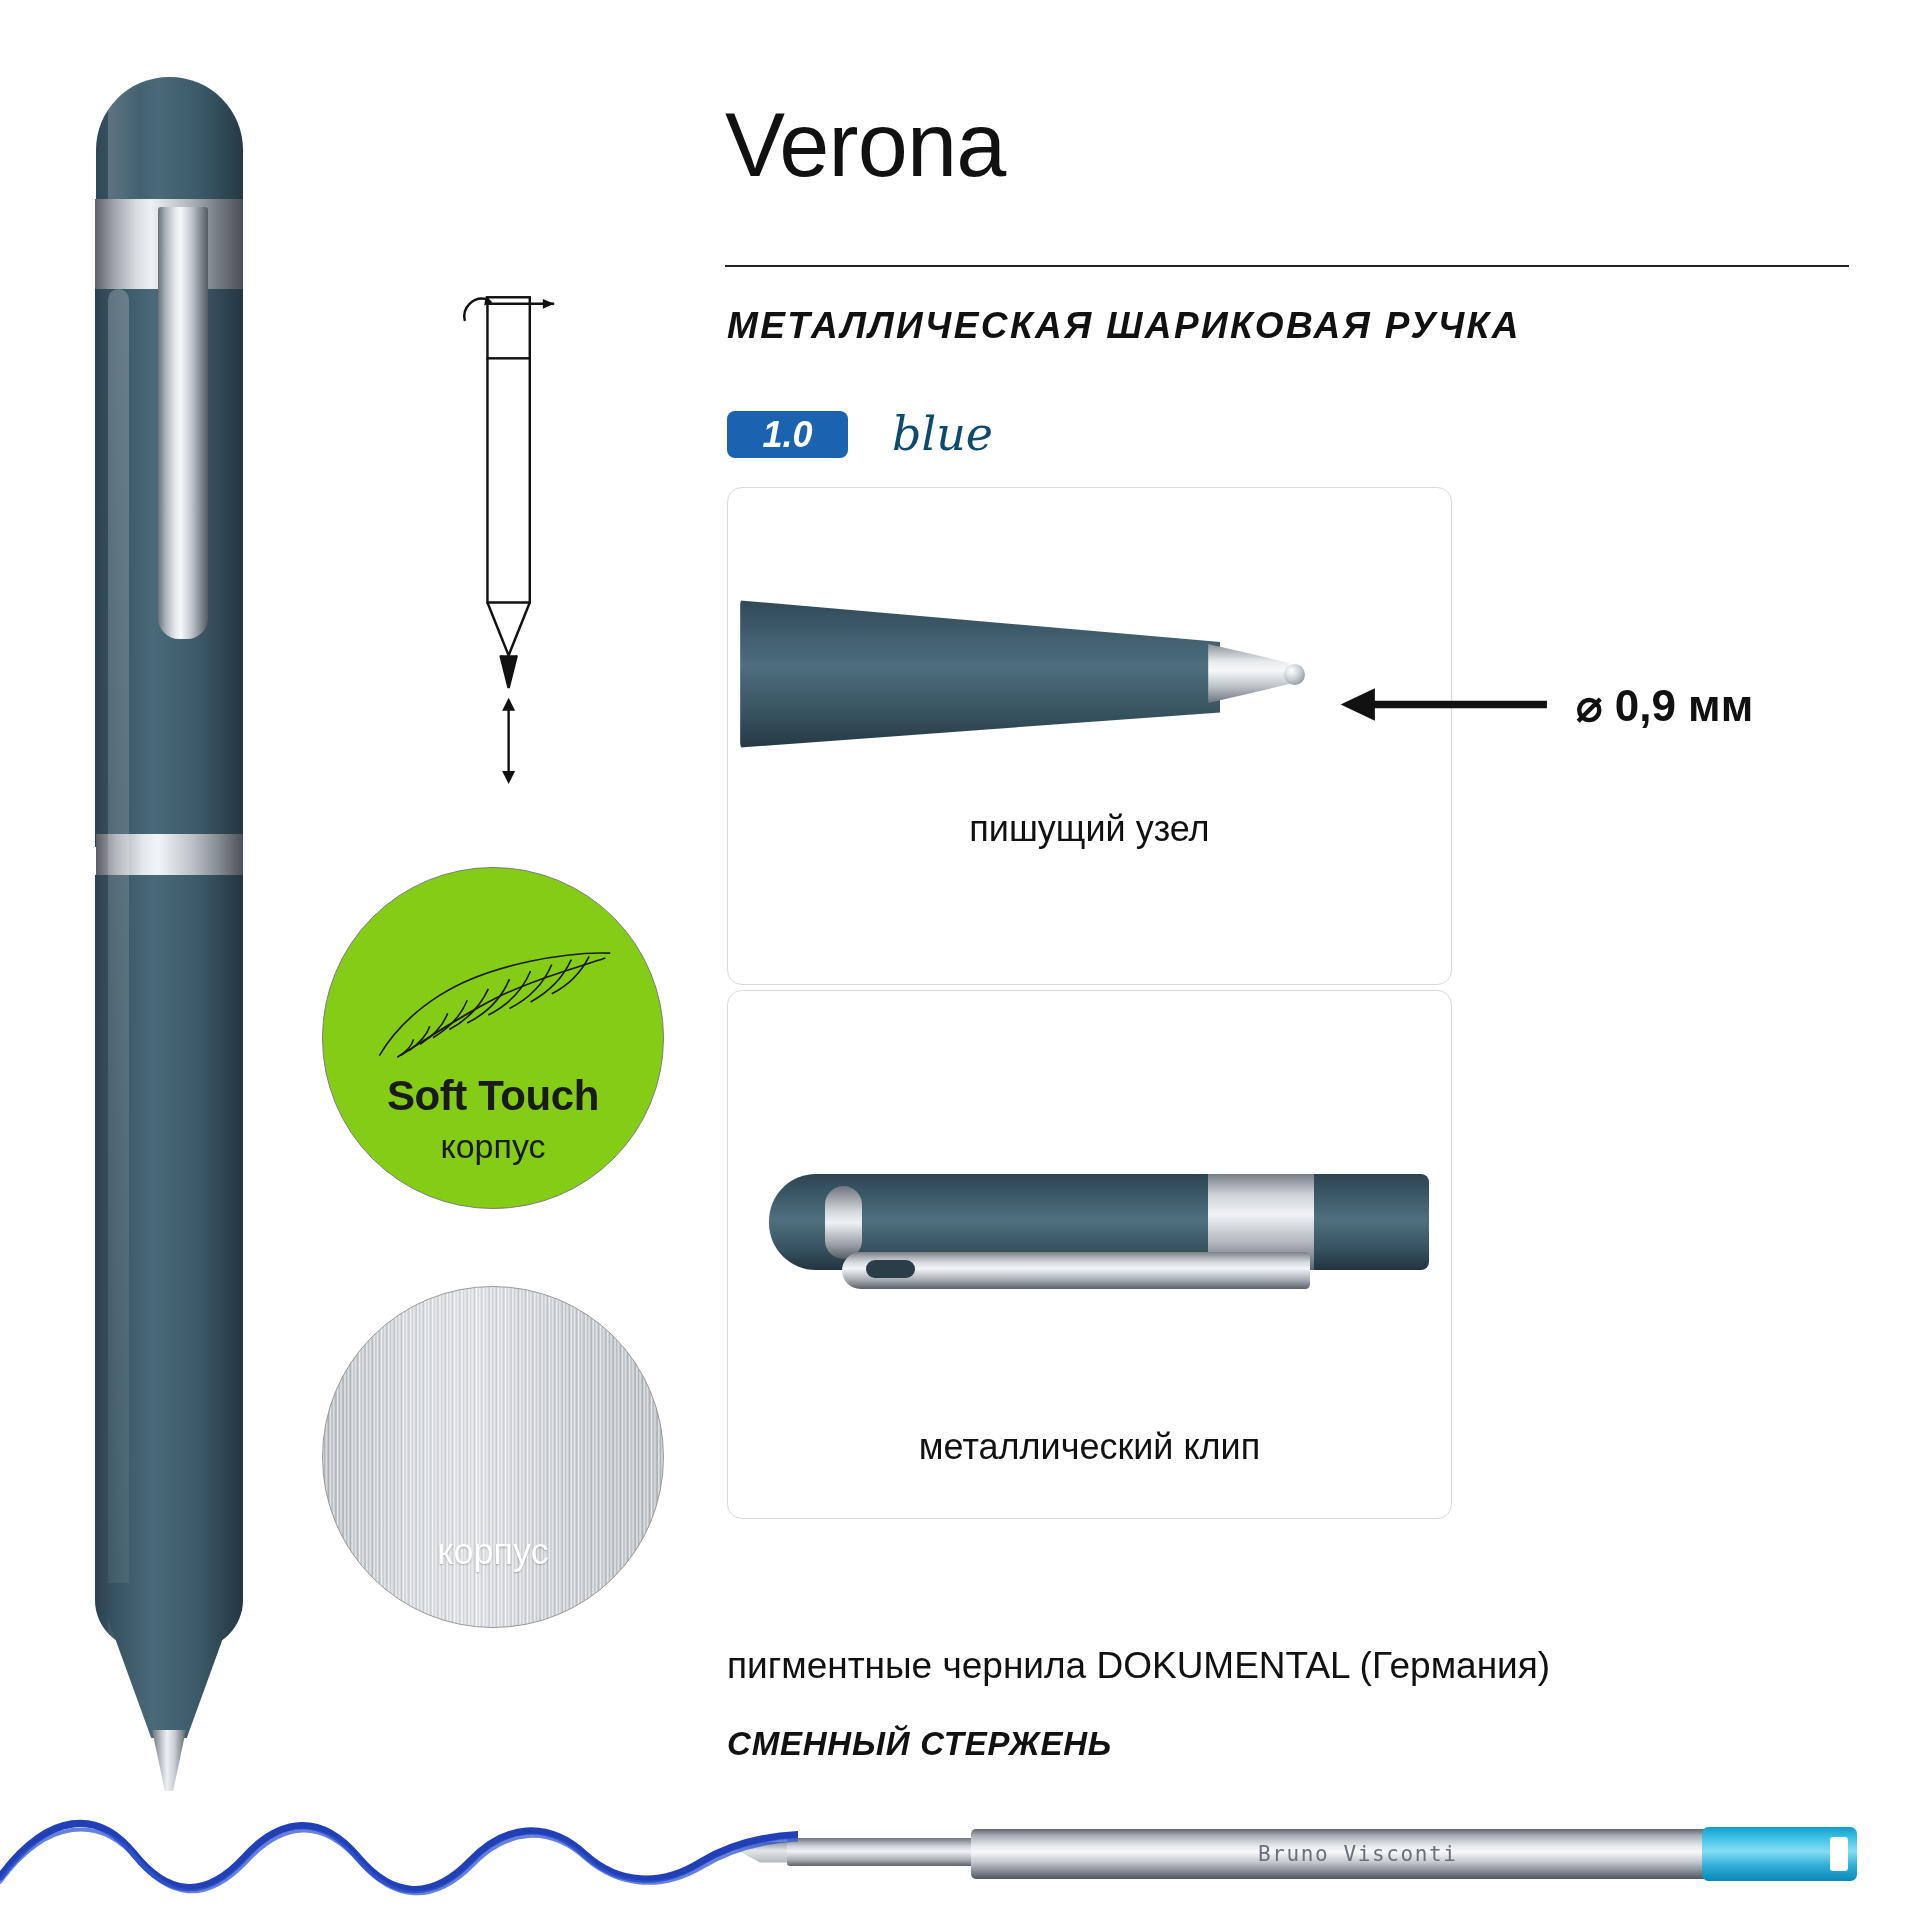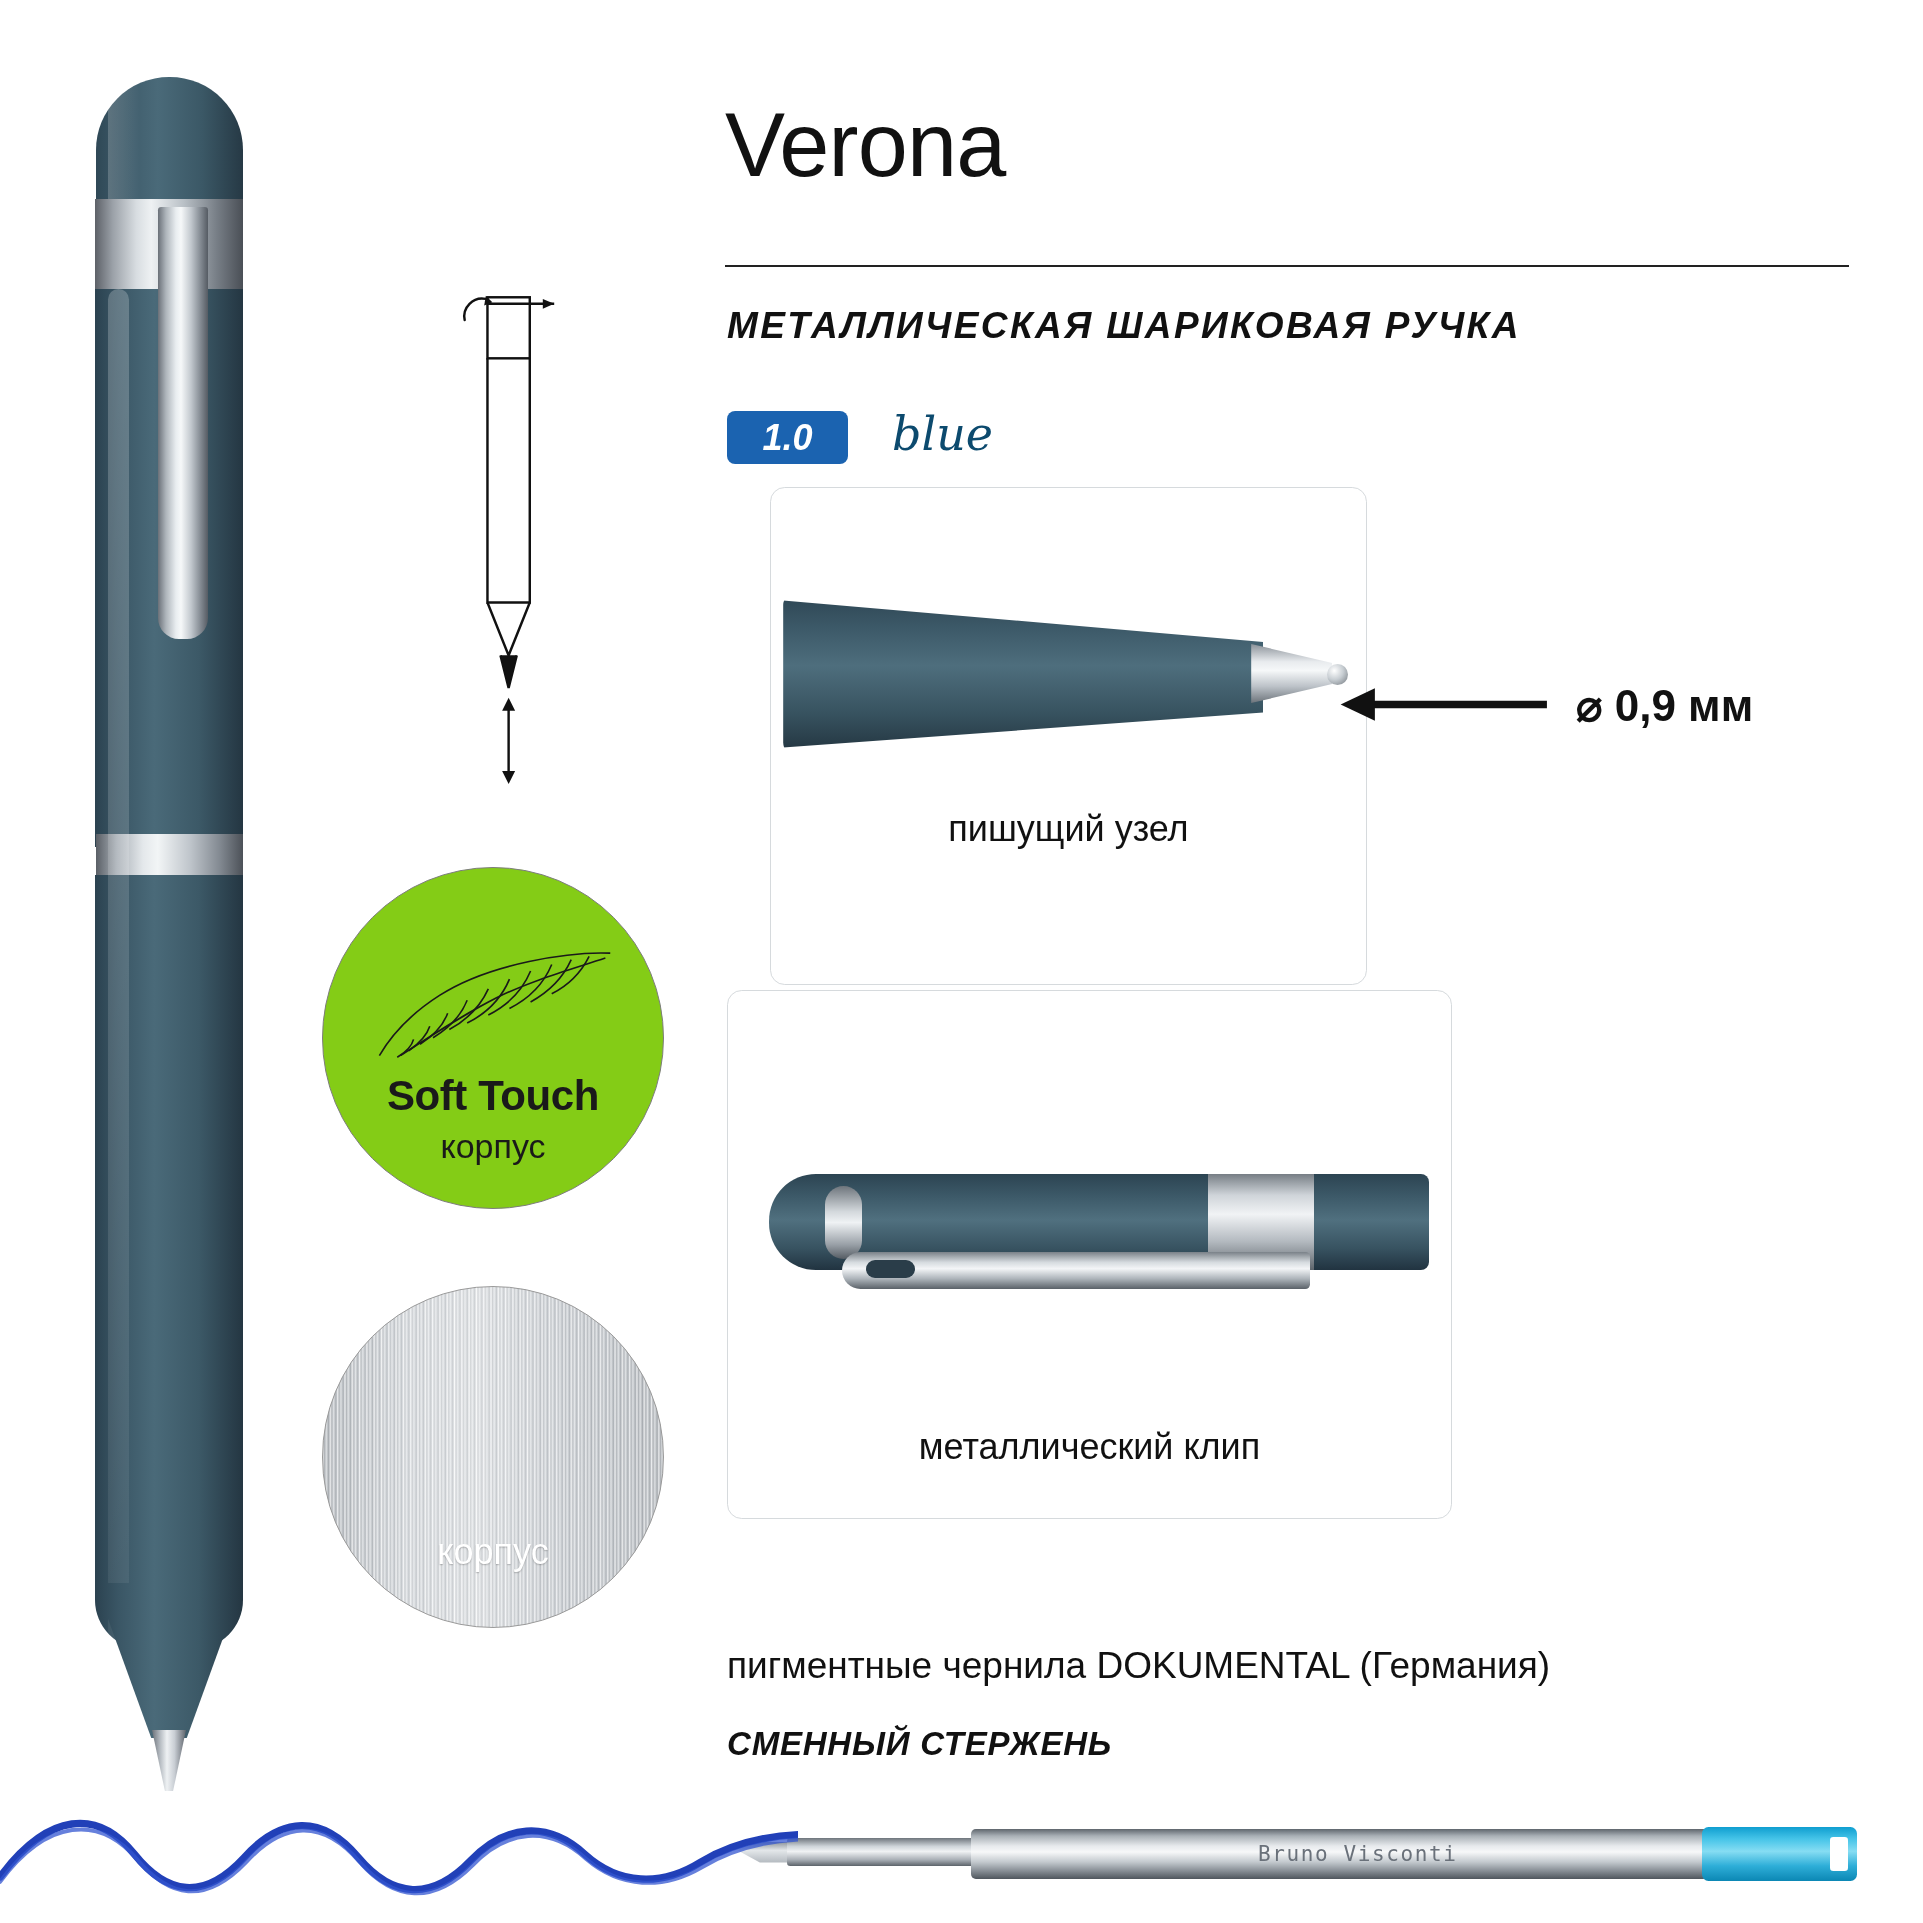--- a/index.html
+++ b/index.html
@@ -208,21 +208,21 @@
     font-weight: bold;
     font-style: italic;
     letter-spacing: 2.4px;
     color: #111;
   }
   #size-badge {
     position: absolute;
     left: 727px;
     top: 411px;
     width: 121px;
-    height: 53px;
+    height: 47px;
     background: #1b63b0;
     border-radius: 8.1px;
     color: #fff;
     font-size: 36px;
     font-weight: bold;
     font-style: italic;
     display: flex;
     align-items: center;
     justify-content: center;
   }
@@ -237,23 +237,23 @@
   }
 
   .panel {
     position: absolute;
     border: 1.6px solid #d6dadd;
     border-radius: 14.7px;
     background: #fff;
     box-sizing: border-box;
   }
   #panel-tip {
-    left: 770px;
+    left: 727px;
     top: 487px;
-    width: 597px;
+    width: 725px;
     height: 498px;
   }
   #panel-clip {
     left: 727px;
     top: 990px;
     width: 725px;
     height: 529px;
   }
   .panel-caption {
     position: absolute;

